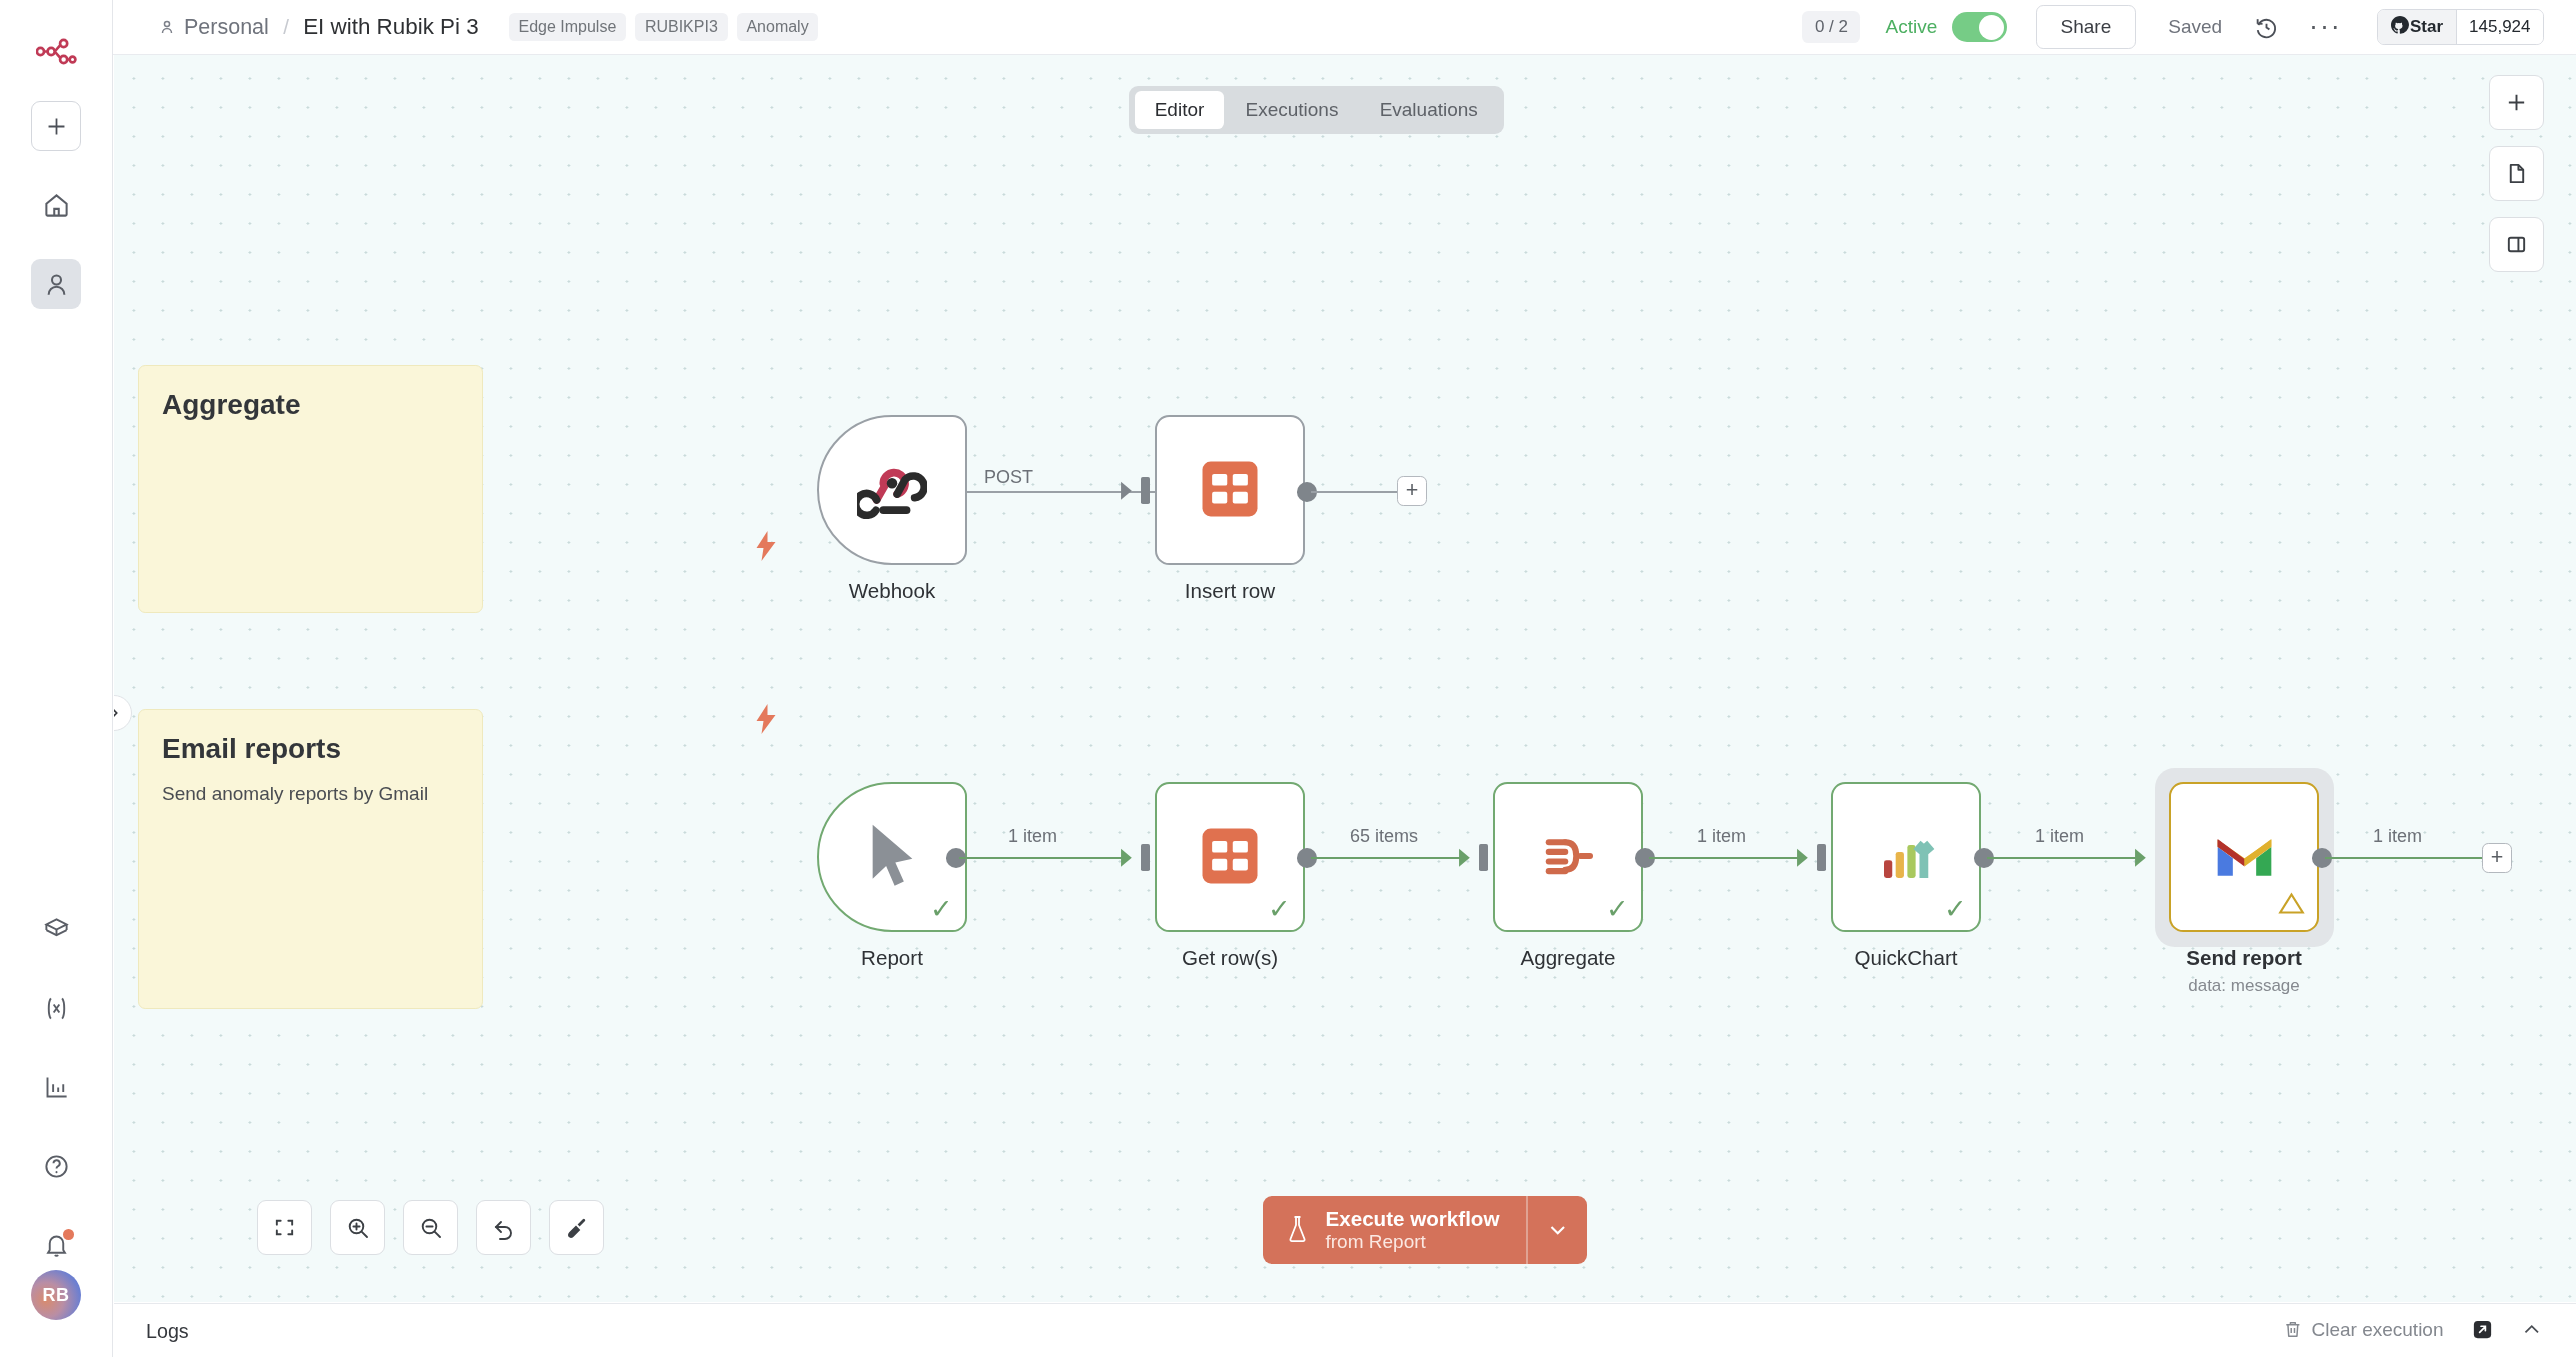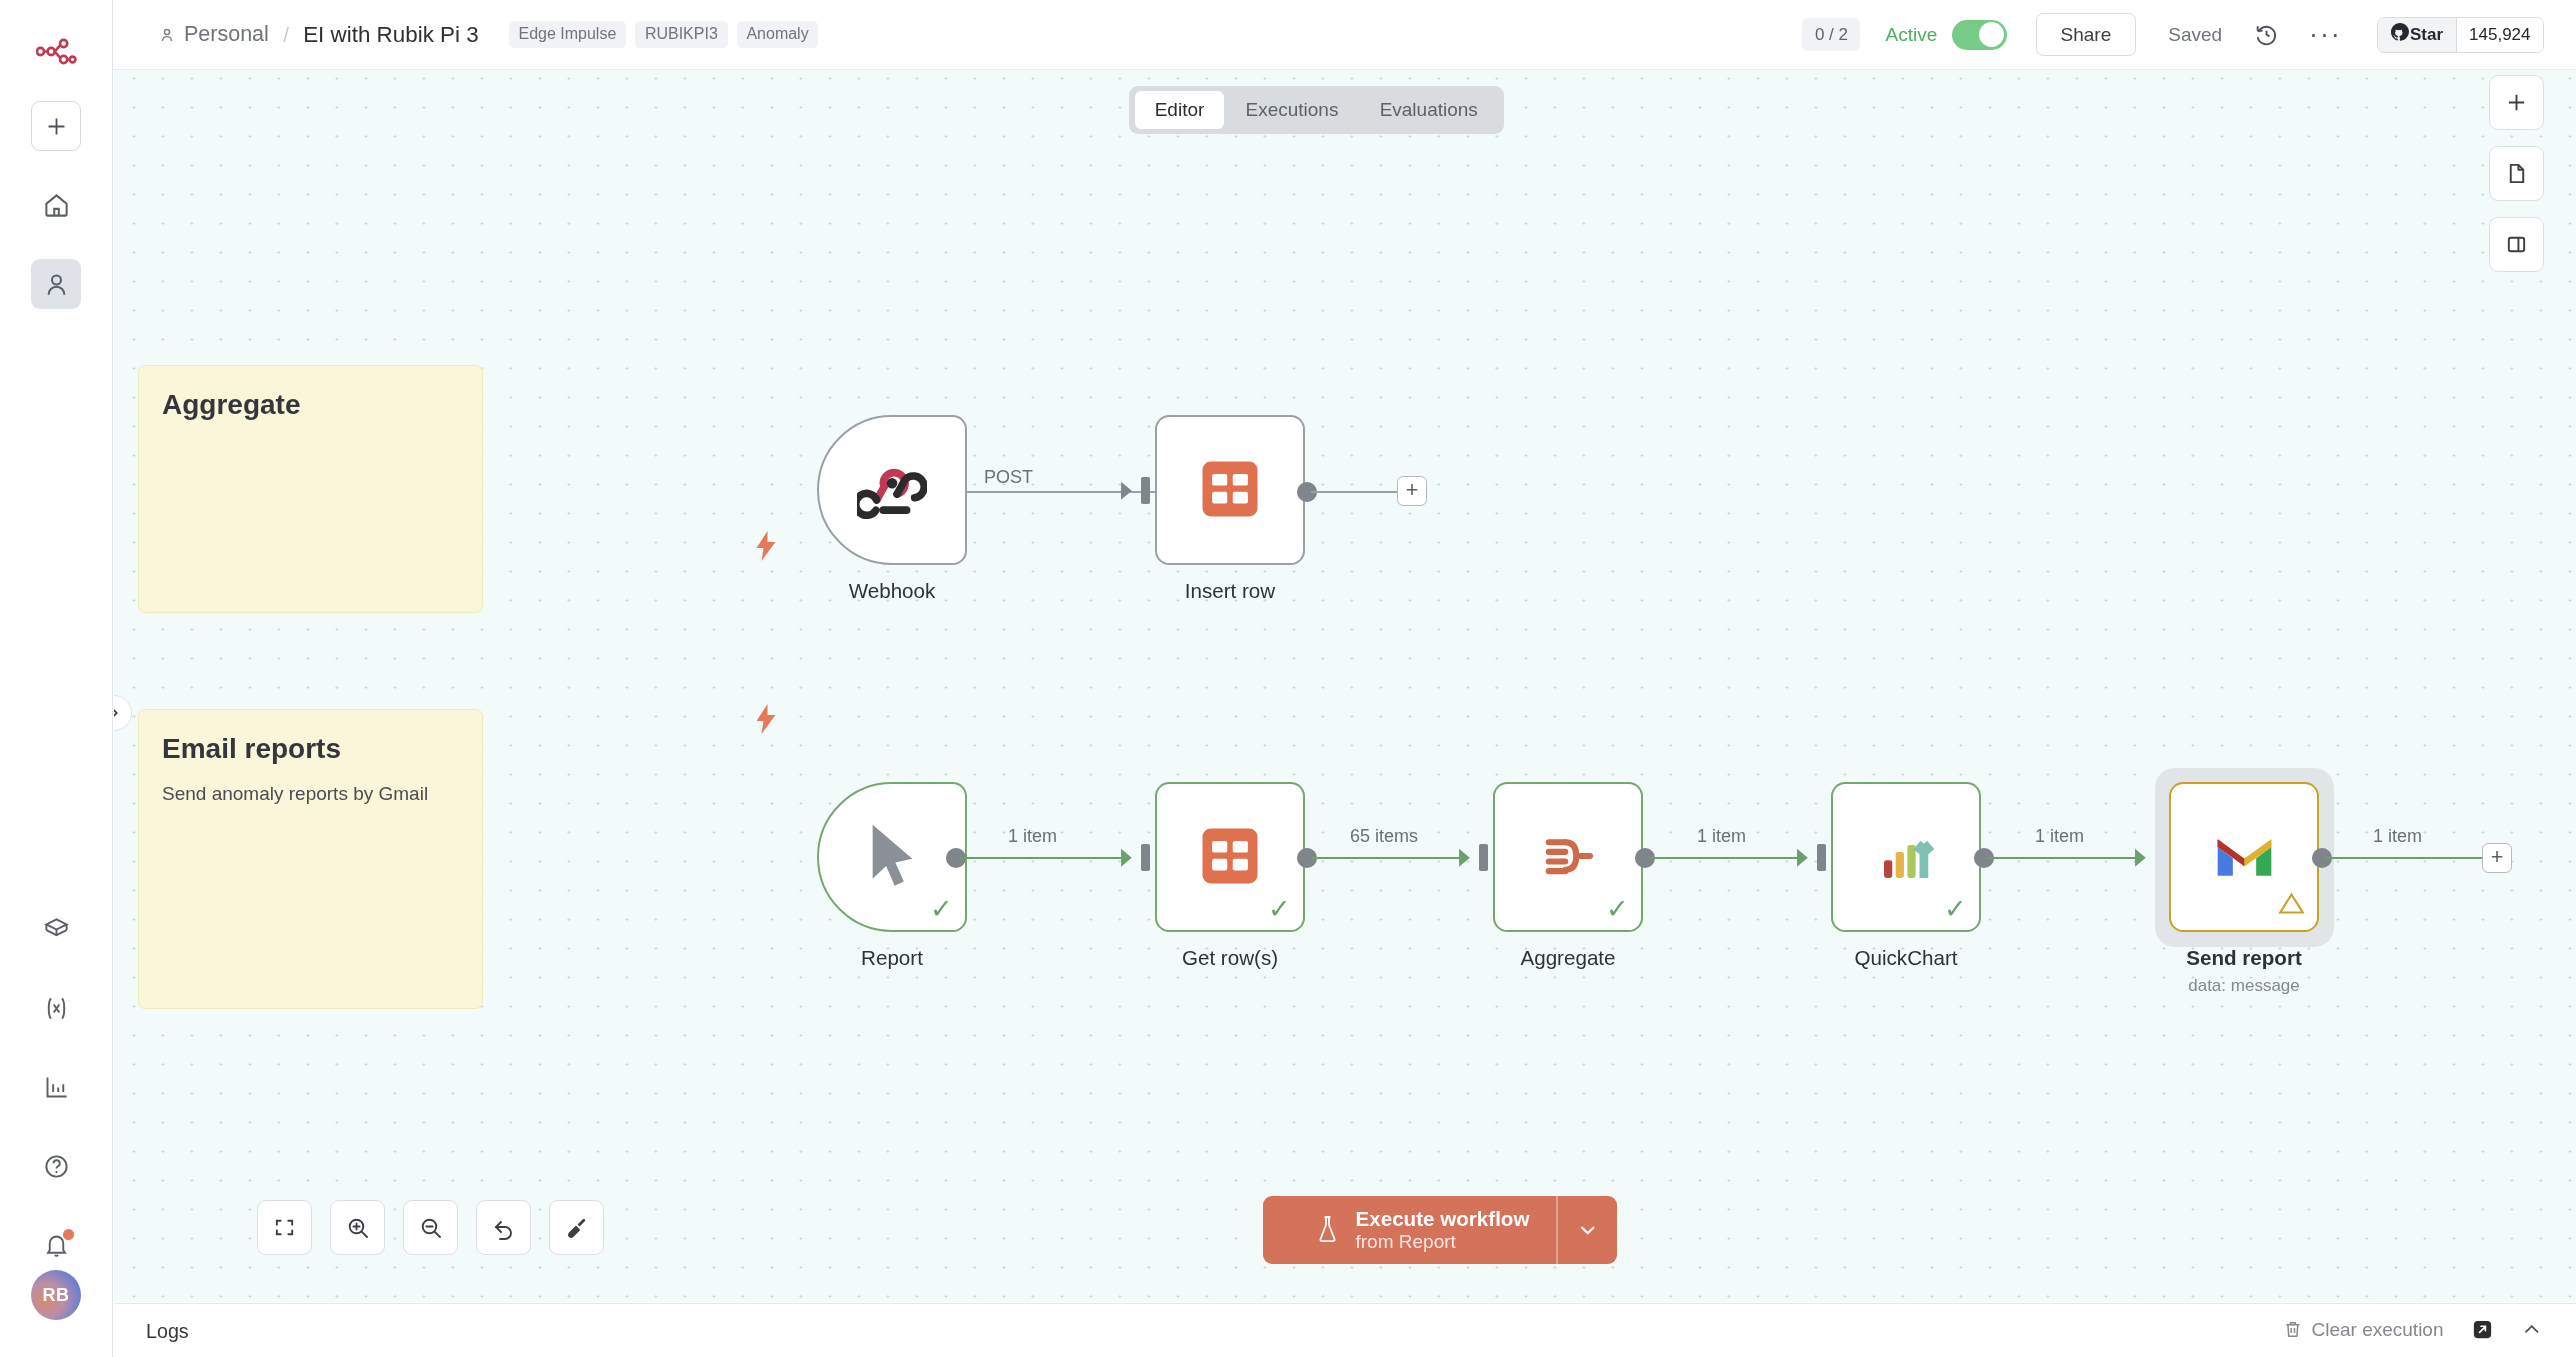--- a/index.html
+++ b/index.html
@@ -37,21 +37,21 @@
   }
   #rail .avatar {
     width: 50px; height: 50px; border-radius: 50%; margin-bottom: 38px;
     background: radial-gradient(circle at 30% 60%, #d98b6d 0%, #b98ea5 38%, #6b7fd1 75%, #5b6fc9 100%);
     color: #fff; font-size: 18px; font-weight: bold; letter-spacing: 0.4px;
     display: flex; align-items: center; justify-content: center;
   }
 
   
   #topbar {
-    position: absolute; left: 113px; top: 0; width: 2463px; height: 70px;
+    position: absolute; left: 113px; top: 0; width: 2463px; height: 55px;
     background: #fff; border-bottom: 0.9px solid #e9ebef;
     display: flex; align-items: center; z-index: 30;
   }
   .bc { display: flex; align-items: center; margin-left: 45px; }
   .bc .person-icon { color: #7d818a; margin-right: 8px; display:flex; }
   .bc .bc-personal { font-size: 21.5px; color: #6f737c; }
   .bc .bc-sep { font-size: 20.6px; color: #c7cad0; margin: 0 14.3px; }
   .bc .bc-title { font-size: 22.4px; color: #2e3033; }
   .tags { display: flex; align-items: center; margin-left: 30px; gap: 9px; }
   .tag {
@@ -181,21 +181,21 @@
   #right-tools { position: absolute; right: 32px; top: 19.7px; display: flex; flex-direction: column; gap: 16px; }
   #right-tools .tbtn {
     width: 55px; height: 55px; background: #fff; border: 1.3px solid #dcdfe3;
     border-radius: 9px; display: flex; align-items: center; justify-content: center;
     color: #3c4045;
   }
 
   
   #execute {
     position: absolute; left: 1149px; bottom: 38px; display: flex; align-items: stretch;
-    background: #d4725a; border-radius: 9px; overflow: hidden; height: 68px; padding-left: 30px;
+    background: #d4725a; border-radius: 9px; overflow: hidden; height: 68px;
   }
   #execute .exec-main {
     display: flex; align-items: center; gap: 16px; padding: 0 27px 0 21.5px;
   }
   #execute .exec-text { display: flex; flex-direction: column; line-height: 1.18; }
   #execute .exec-t1 { color: #fff; font-size: 20.6px; font-weight: bold; }
   #execute .exec-t2 { color: #fbe8e2; font-size: 19px; }
   #execute .exec-div { width: 1.4px; background: #e0a393; }
   #execute .exec-caret {
     width: 59px; display: flex; align-items: center; justify-content: center; color: #fff;

